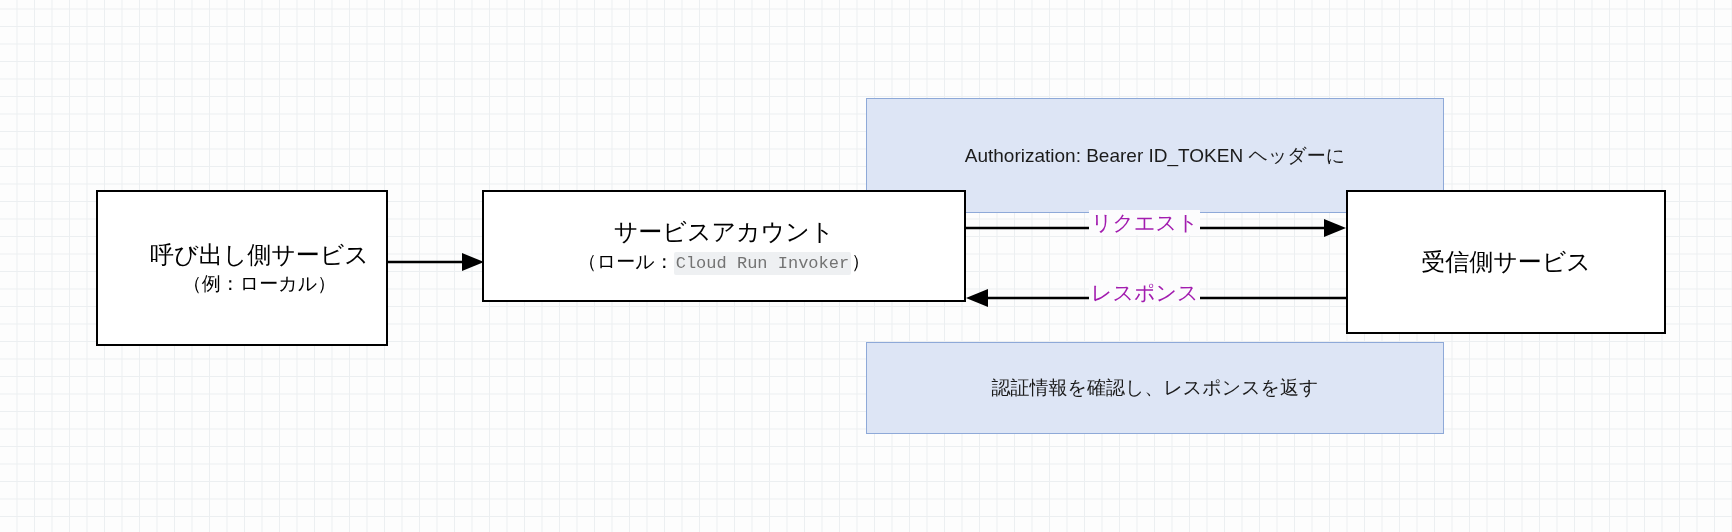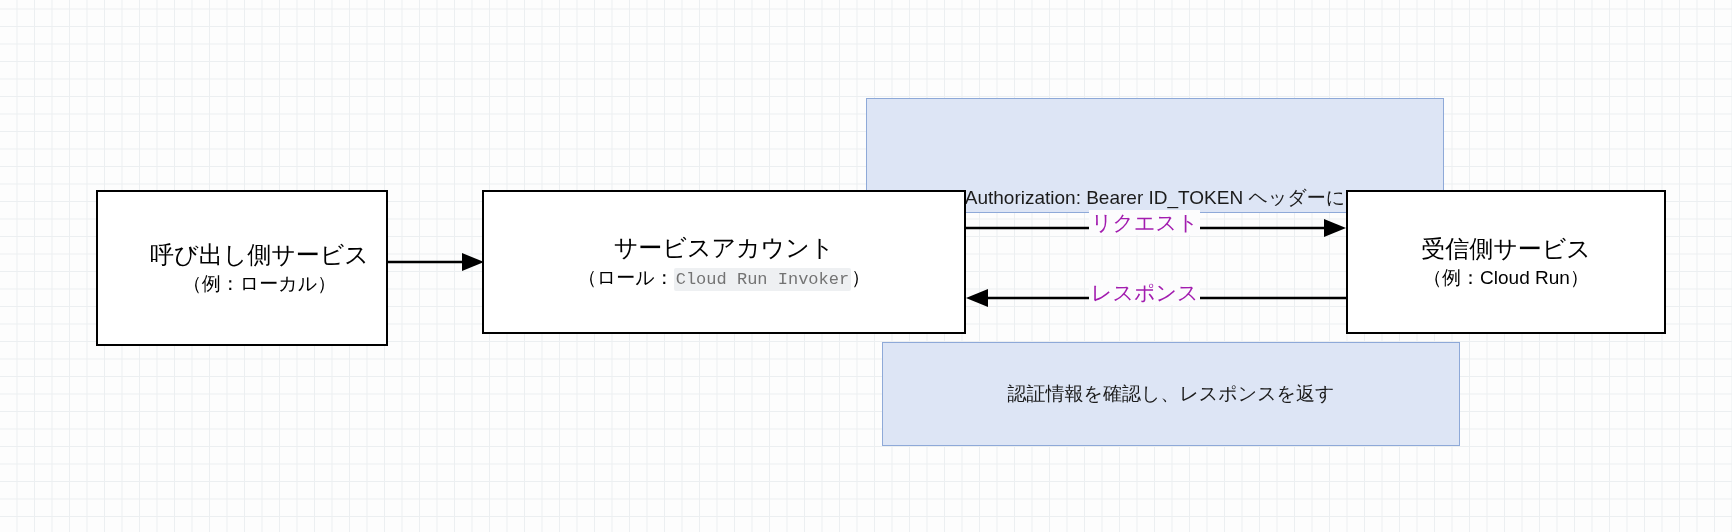--- a/index.html
+++ b/index.html
@@ -85,25 +85,25 @@
   .edge-label .bg {
     background-color: #fcfcfd;
     padding: 1px 2px;
   }
 </style>
 </head>
 <body>
 
 <div id="canvas">
 
-  <div class="note" style="left:866px; top:98px; width:578px; height:115px;justify-content:flex-end;">
+  <div class="note" style="left:866px; top:98px; width:578px; height:115px;">
     <div class="ln">Authorization: Bearer ID_TOKEN ヘッダーに</div>
   </div>
 
-  <div class="note" style="left:866px; top:342px; width:578px; height:104px;margin-left:16px;">
+  <div class="note" style="left:866px; top:342px; width:578px; height:92px;">
     <div class="ln">認証情報を確認し、レスポンスを返す</div>
   </div>
 
   <div class="edge" style="left:388px; top:252px; width:96px; height:20px;">
     <svg width="96" height="20" viewBox="0 0 96 20">
       <line x1="0" y1="10" x2="78" y2="10" stroke="#000000" stroke-width="2.4"></line>
       <polygon points="96,10 74,19 74,1" fill="#000000"></polygon>
     </svg>
   </div>
 
@@ -125,25 +125,24 @@
   </div>
   <div class="edge-label" style="left:1086px; top:282px;">
     <span class="bg">レスポンス</span>
   </div>
 
   <div class="node" style="left:96px; top:190px; width:292px; height:156px;padding-left:35px;">
     <div class="title">呼び出し側サービス</div>
     <div class="sub">（例：ローカル）</div>
   </div>
 
-  <div class="node" style="left:482px; top:190px; width:484px; height:144px;text-align:right;">
+  <div class="node" style="left:482px; top:190px; width:484px; height:112px;text-align:right;">
     <div class="title">サービスアカウント</div>
     <div class="sub">
       <span>（ロール：</span><code class="role">Cloud Run Invoker</code><span>）</span>
     </div>
   </div>
 
   <div class="node" style="left:1346px; top:190px; width:320px; height:144px;">
     <div class="title">受信側サービス</div>
-    <div class="sub">（例：Cloud Run）</div>
   </div>
 
 </div>
 
 </body></html>

